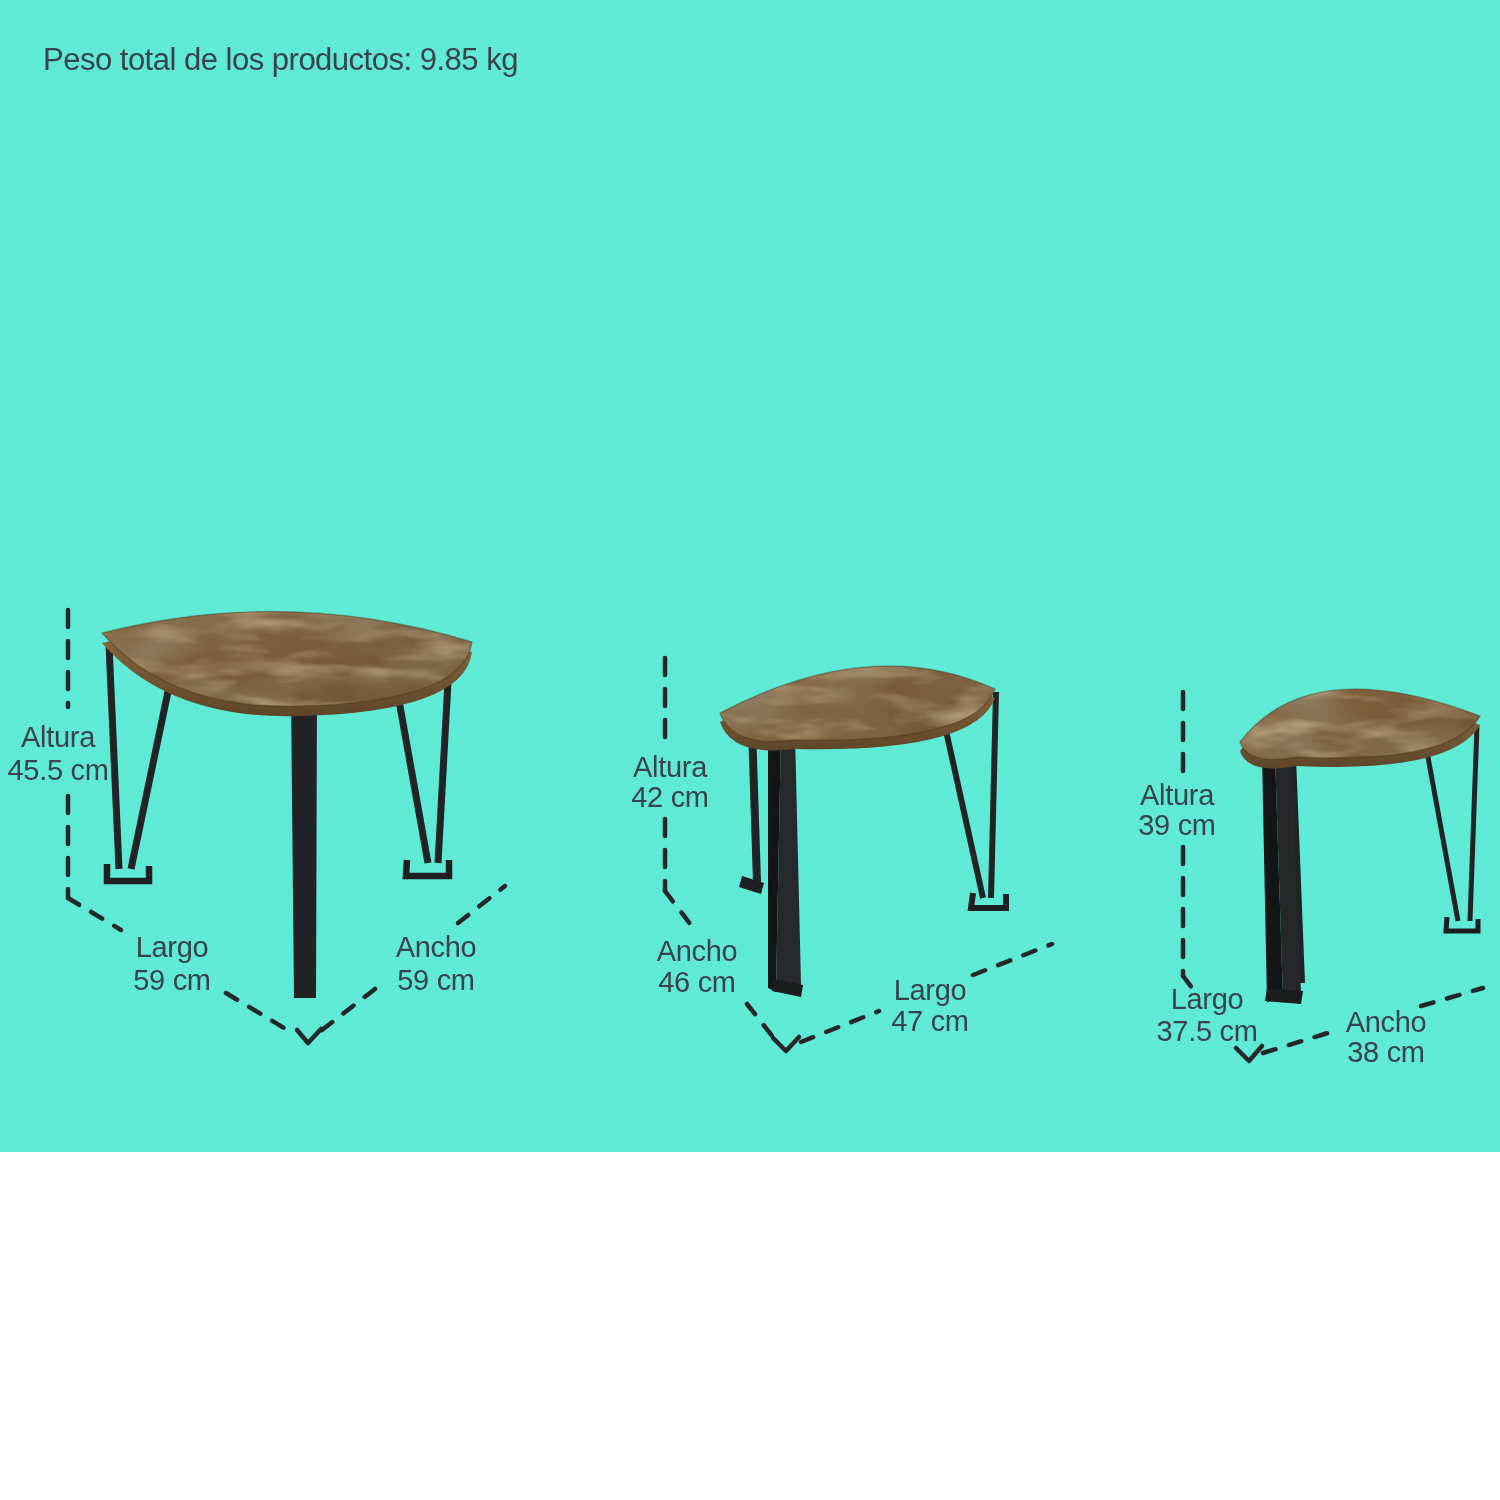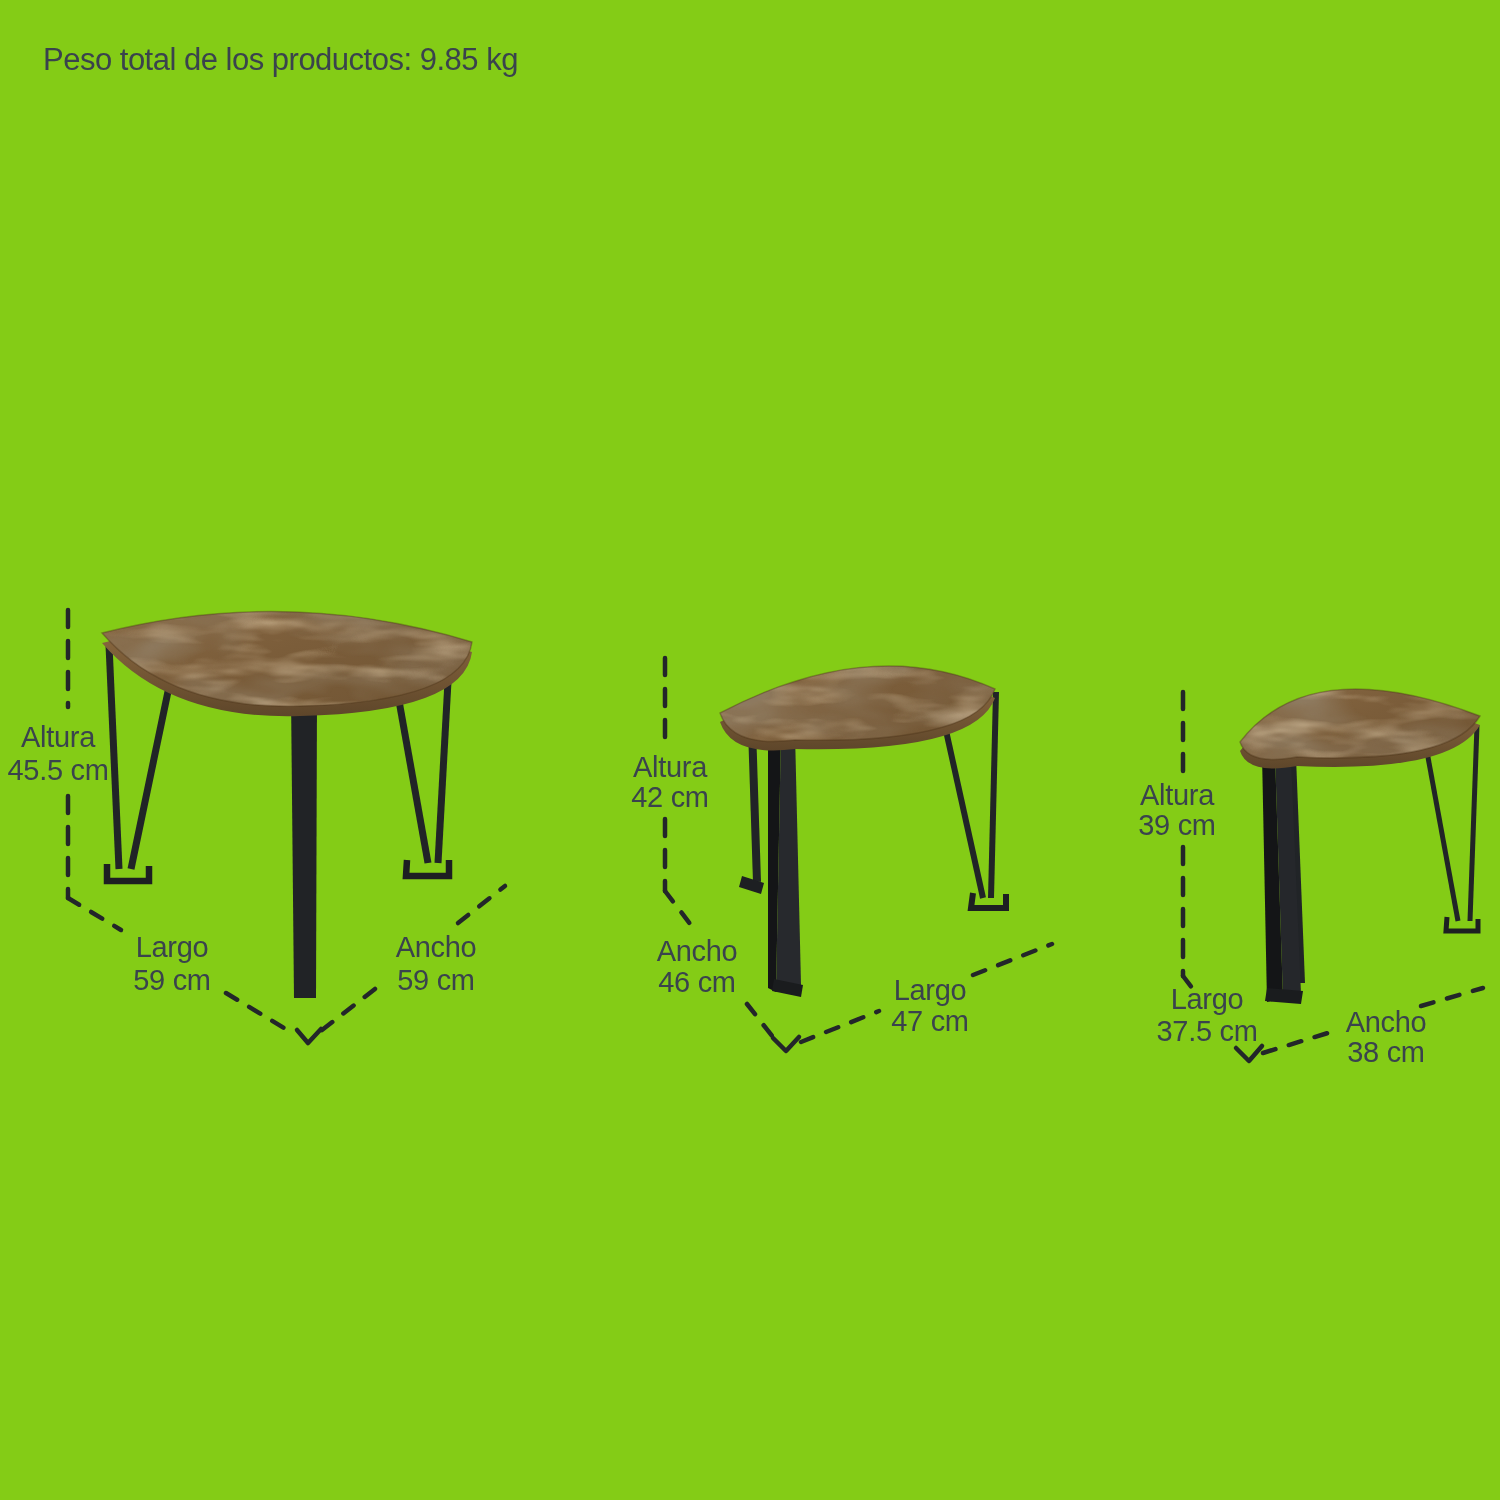--- a/index.html
+++ b/index.html
@@ -1,16 +1,16 @@
 <!DOCTYPE html>
 <html><head>
 <meta charset="utf-8">
 <style>
   html,body{margin:0;padding:0;background:#ffffff;}
-  .stage{position:relative;width:1500px;height:1500px;background:#84cc16;overflow:hidden;}
+  .stage{position:relative;width:1500px;height:1152px;background:#5eead4;overflow:hidden;}
   svg{position:absolute;inset:0;display:block;}
   text{font-family:"Liberation Sans",sans-serif;}
   .title-text{font-size:31px;letter-spacing:-0.5px;font-weight:400;}
   .dim-text{font-size:29px;text-anchor:middle;letter-spacing:-0.3px;}
   .dash-v{stroke-dasharray:17 14;}
   .dash-d{stroke-dasharray:13 14;}
   .dash-group{fill:none;stroke-width:4.5;stroke-linecap:round;}
   .chev{stroke-dasharray:none;stroke-linejoin:round;}
   .rod{fill:none;stroke:#212427;}
   .foot{fill:none;stroke:#1d1f22;}

